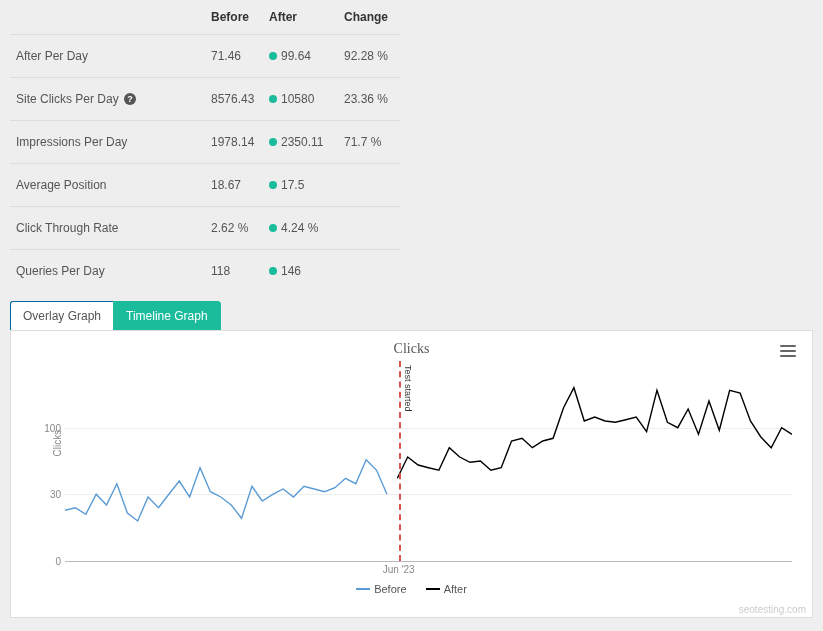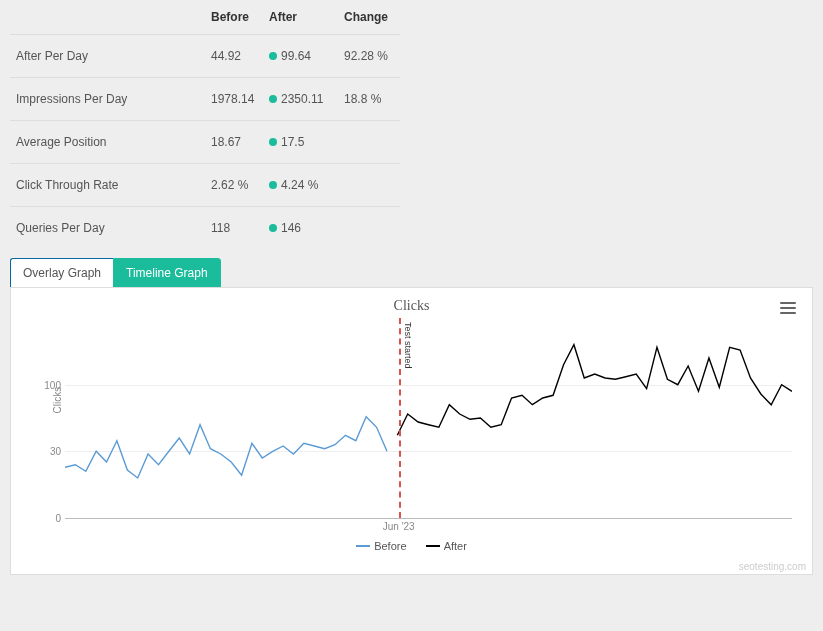--- a/index.html
+++ b/index.html
@@ -184,29 +184,35 @@
       <tr>
         <th></th>
         <th>Before</th>
         <th>After</th>
         <th>Change</th>
       </tr>
     </thead>
     <tbody id="table-body">
         <tr>
           <td>After Per Day</td>
-          <td>44.92</td>
+          <td>71.46</td>
           <td><span class="dot"></span>99.64</td>
           <td>92.28 %</td>
+        </tr>
+        <tr>
+          <td>Site Clicks Per Day <span class="help-icon">?</span></td>
+          <td>8576.43</td>
+          <td><span class="dot"></span>10580</td>
+          <td>23.36 %</td>
         </tr>
         <tr>
           <td>Impressions Per Day</td>
           <td>1978.14</td>
           <td><span class="dot"></span>2350.11</td>
-          <td>18.8 %</td>
+          <td>71.7 %</td>
         </tr>
         <tr>
           <td>Average Position</td>
           <td>18.67</td>
           <td><span class="dot"></span>17.5</td>
           <td></td>
         </tr>
         <tr>
           <td>Click Through Rate</td>
           <td>2.62 %</td>

